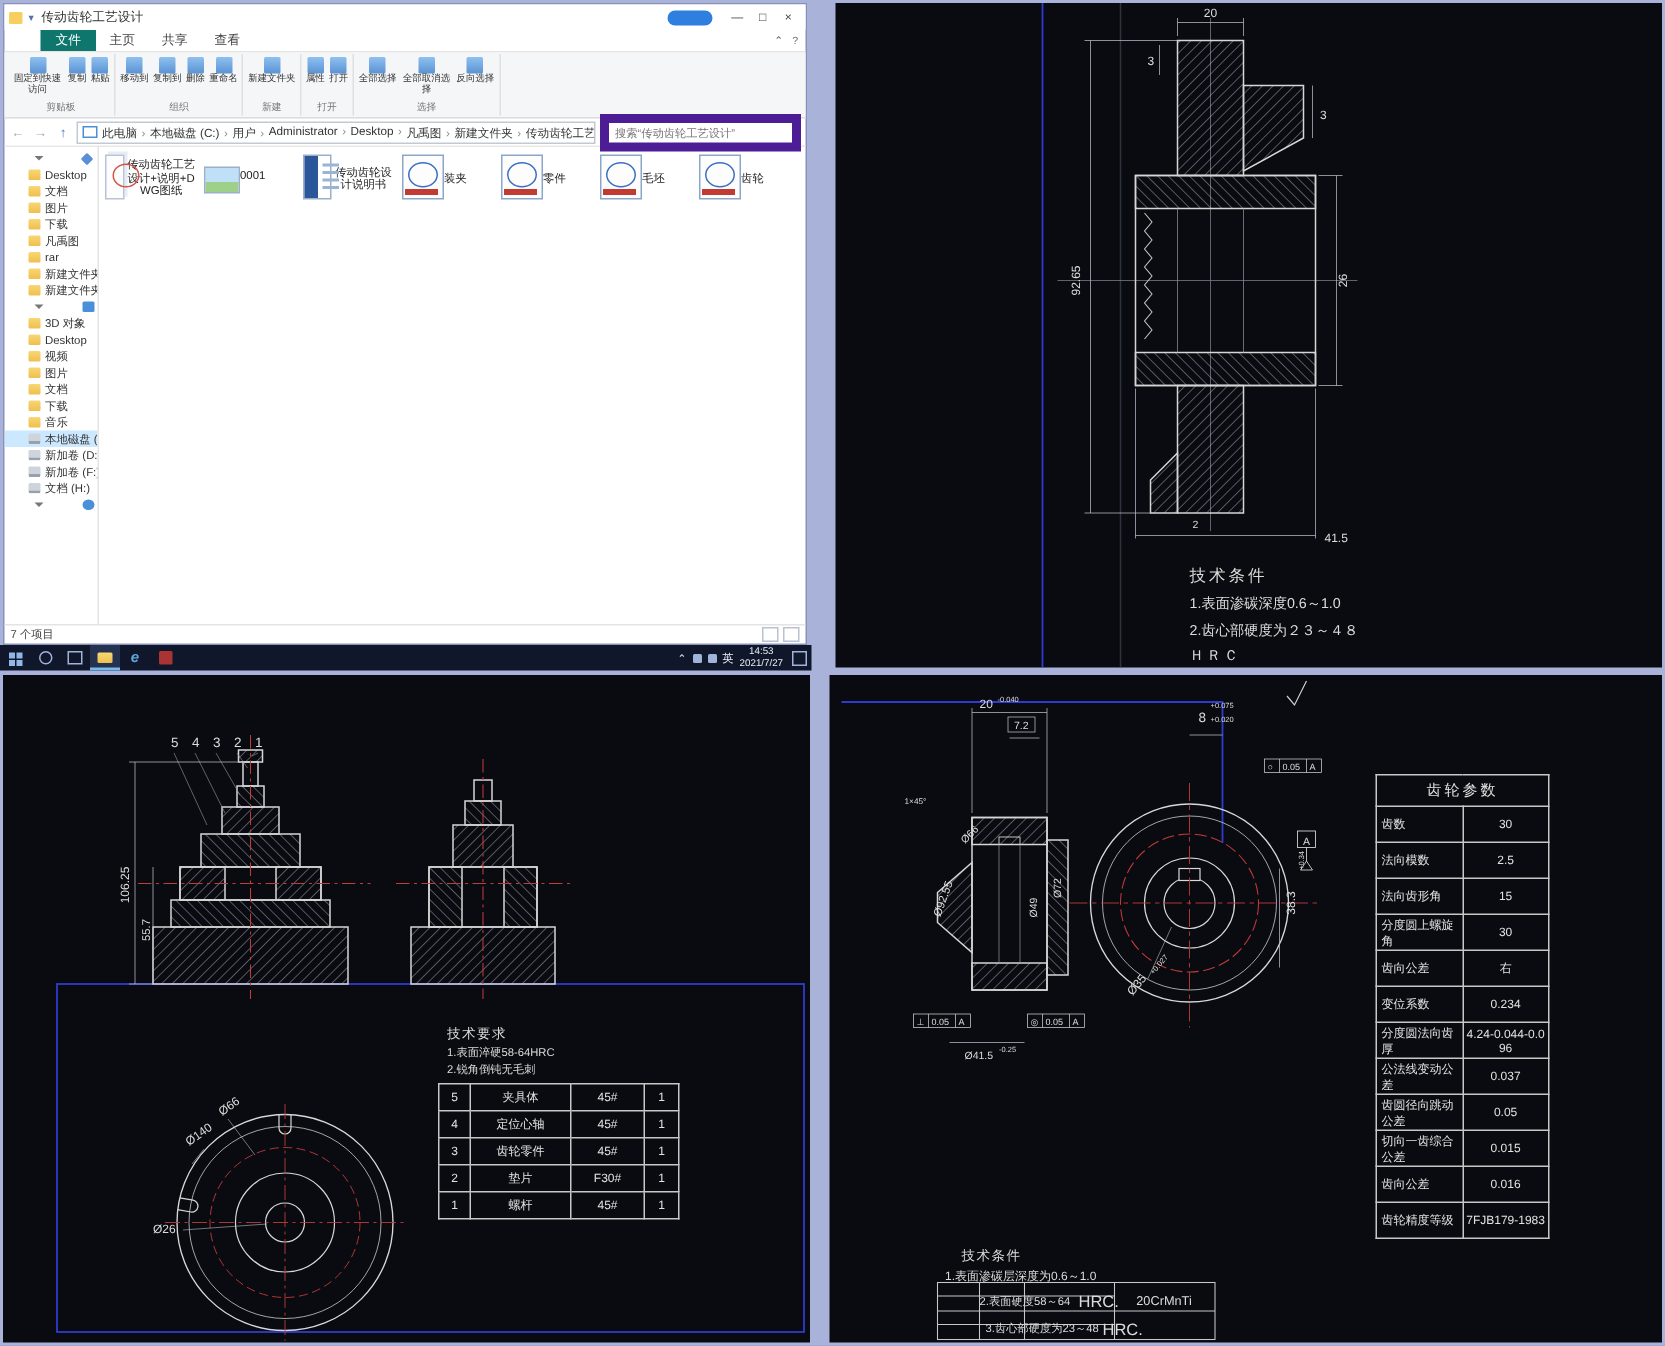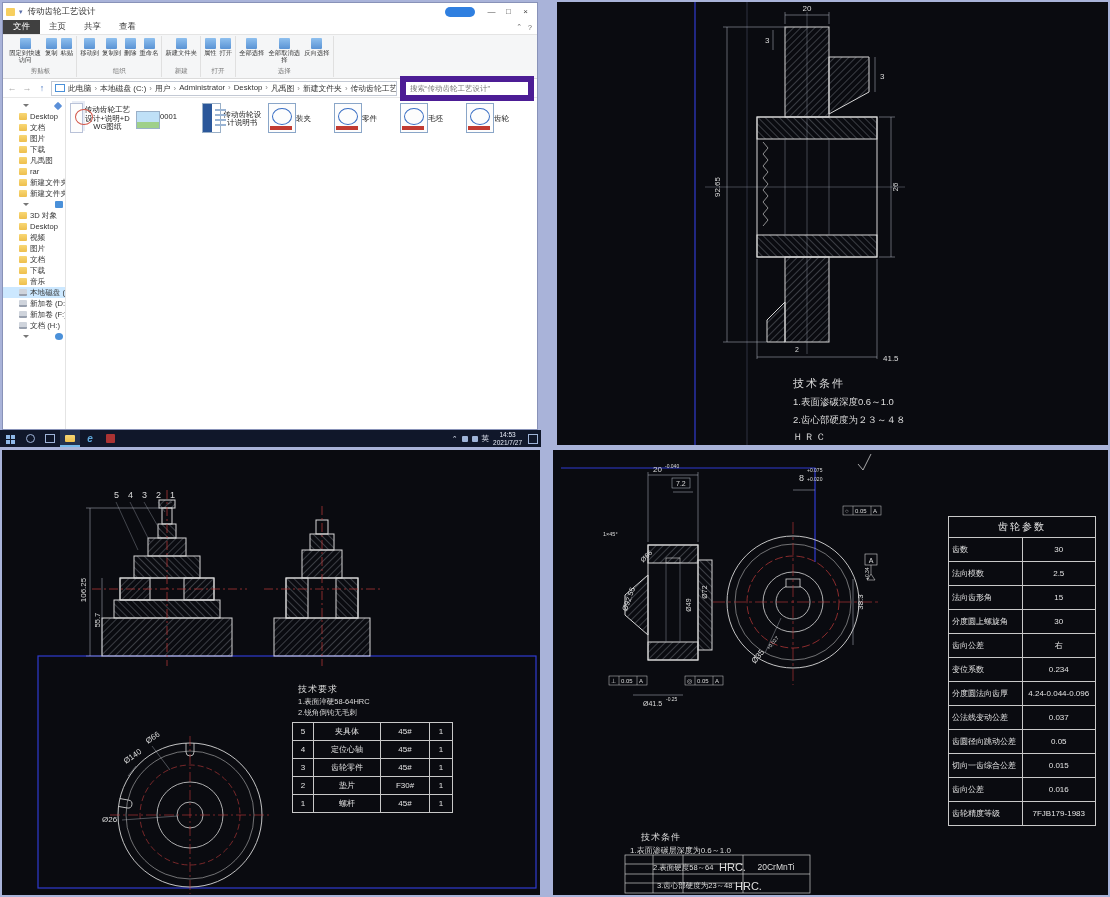--- a/index.html
+++ b/index.html
@@ -14,36 +14,36 @@
   .cad-svg text{fill:#dcdcdc;font-family:"Liberation Sans",sans-serif;}
 
   .cad-table{position:absolute;border-collapse:collapse;color:#e2e2e2;background:transparent;}
   .cad-table td,.cad-table th{border:1px solid #c8c8c8;padding:0 2px;}
   .parts-table{left:290px;top:272px;font-size:8px;}
   .parts-table td{height:17px;text-align:center;}
   .parts-table td.nm{width:62px;text-align:center;}
   .parts-table td.c1{width:16px;}
   .parts-table td.c3{width:44px;}
   .parts-table td.c4{width:18px;}
-  .gear-table{left:395px;top:66px;font-size:8px;width:148px;table-layout:fixed;}
+  .gear-table{left:364px;top:66px;font-size:8px;width:116px;table-layout:fixed;}
   .gear-table .title{height:20px;text-align:center;font-size:10px;letter-spacing:2px;}
   .gear-table td.lbl{width:76px;height:23px;padding-left:3px;}
   .gear-table td.val{text-align:center;word-break:break-all;}
 
   
   .explorer{position:absolute;left:2px;top:2px;width:536px;height:428px;background:#fff;border:1px solid #8892b8;box-sizing:border-box;display:flex;flex-direction:column;font-size:8px;color:#222;}
   .titlebar{height:17px;display:flex;align-items:center;padding:0 3px;background:#fff;flex:none;}
   .app-icon{width:9px;height:8px;background:#f7cf5f;border-radius:1px;margin-right:4px;flex:none;}
   .qa-icons{display:flex;gap:3px;margin-right:5px;color:#5a6ea8;font-size:7px;}
   .win-title{font-size:8.5px;color:#333;}
   .tb-spacer{flex:1;}
   .insider-badge{width:30px;height:10px;background:#2f7fe0;border-radius:5px;margin-right:8px;}
   .winbtn{width:17px;height:13px;display:flex;align-items:center;justify-content:center;font-size:8px;color:#444;}
   .menubar{height:14px;display:flex;align-items:stretch;border-bottom:1px solid #e4e4e4;flex:none;}
-  .file-tab{background:#404040;color:#fff;padding:0 10px;display:flex;align-items:center;font-size:8.5px;}
+  .file-tab{background:#0f766e;color:#fff;padding:0 10px;display:flex;align-items:center;font-size:8.5px;margin-left:24px;}
   .menu-tab{padding:0 9px;display:flex;align-items:center;color:#444;font-size:8.5px;}
   .menu-right{margin-left:auto;display:flex;align-items:center;gap:6px;padding-right:5px;color:#666;font-size:7px;}
   .ribbon{height:41px;background:#f5f6f7;border-bottom:1px solid #dcdcdc;display:flex;align-items:stretch;padding:1px 2px;flex:none;}
   .rib-group{display:flex;flex-direction:column;border-right:1px solid #e0e0e0;padding:1px 3px 0 3px;}
   .rib-buttons{display:flex;gap:3px;flex:1;align-items:flex-start;}
   .rib-btn{display:flex;flex-direction:column;align-items:center;max-width:34px;text-align:center;}
   .rib-ico{width:11px;height:11px;border-radius:1px;background:linear-gradient(#8fc0ef,#5a93d4);margin:1px 0;}
   .rib-btn-label{font-size:6.3px;color:#333;line-height:6.8px;}
   .rib-group-label{font-size:6.5px;color:#777;text-align:center;padding:1px 0;}
   .addressbar{height:18px;display:flex;align-items:center;gap:3px;padding:0 3px;border-bottom:1px solid #e8e8e8;flex:none;}
@@ -348,20 +348,27 @@
             <div class="ficn icn-dwg"></div>
             <div class="fname">毛坯</div>
           </div>
             <div class="file">
             <div class="ficn icn-dwg"></div>
             <div class="fname">齿轮</div>
           </div>
           </div>
       </div>
     </div>
+    <div class="statusbar">
+      <span class="status-text">7 个项目</span>
+      <span class="view-toggles">
+        <span class="view-toggle"></span>
+        <span class="view-toggle"></span>
+      </span>
+    </div>
   </div>
 
   <div class="taskbar">
     <span class="tk-btn">
         <span class="start-glyph"></span>
       </span>
     <span class="tk-btn">
         <span class="search-glyph"></span>
       </span>
     <span class="tk-btn">

